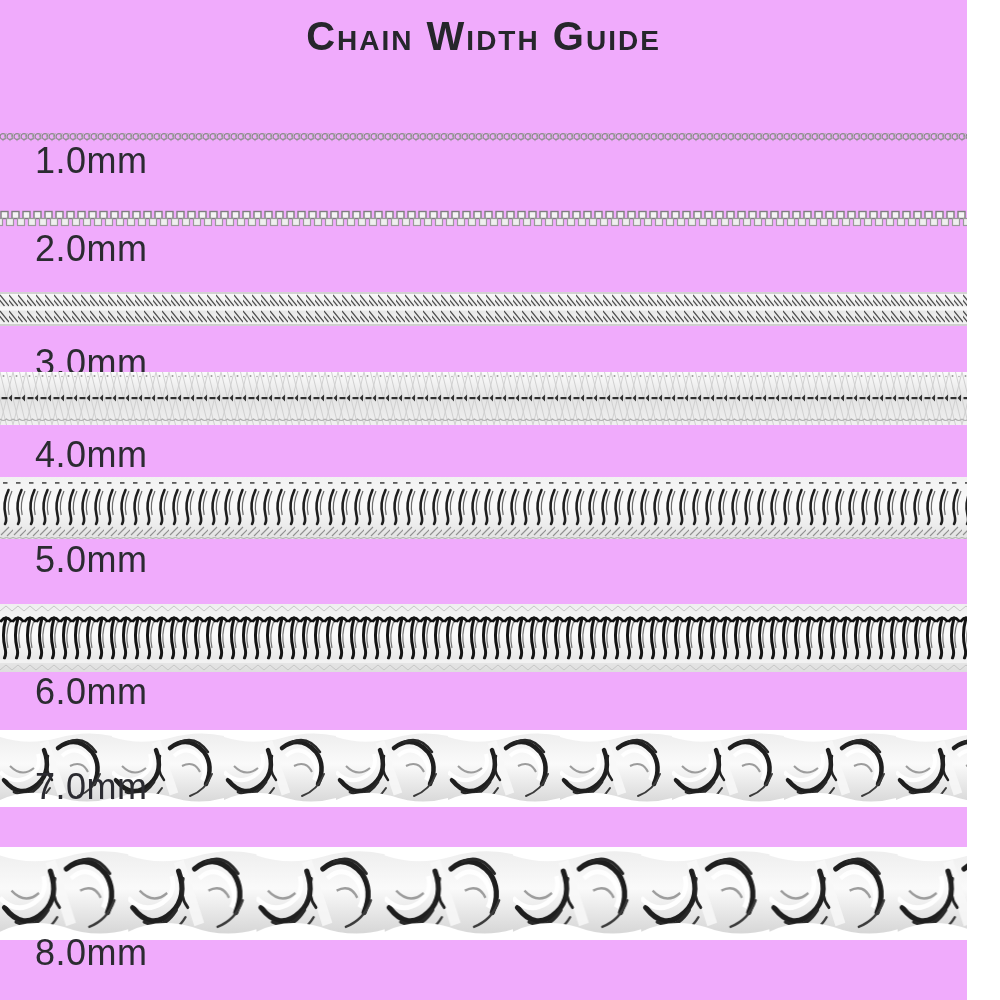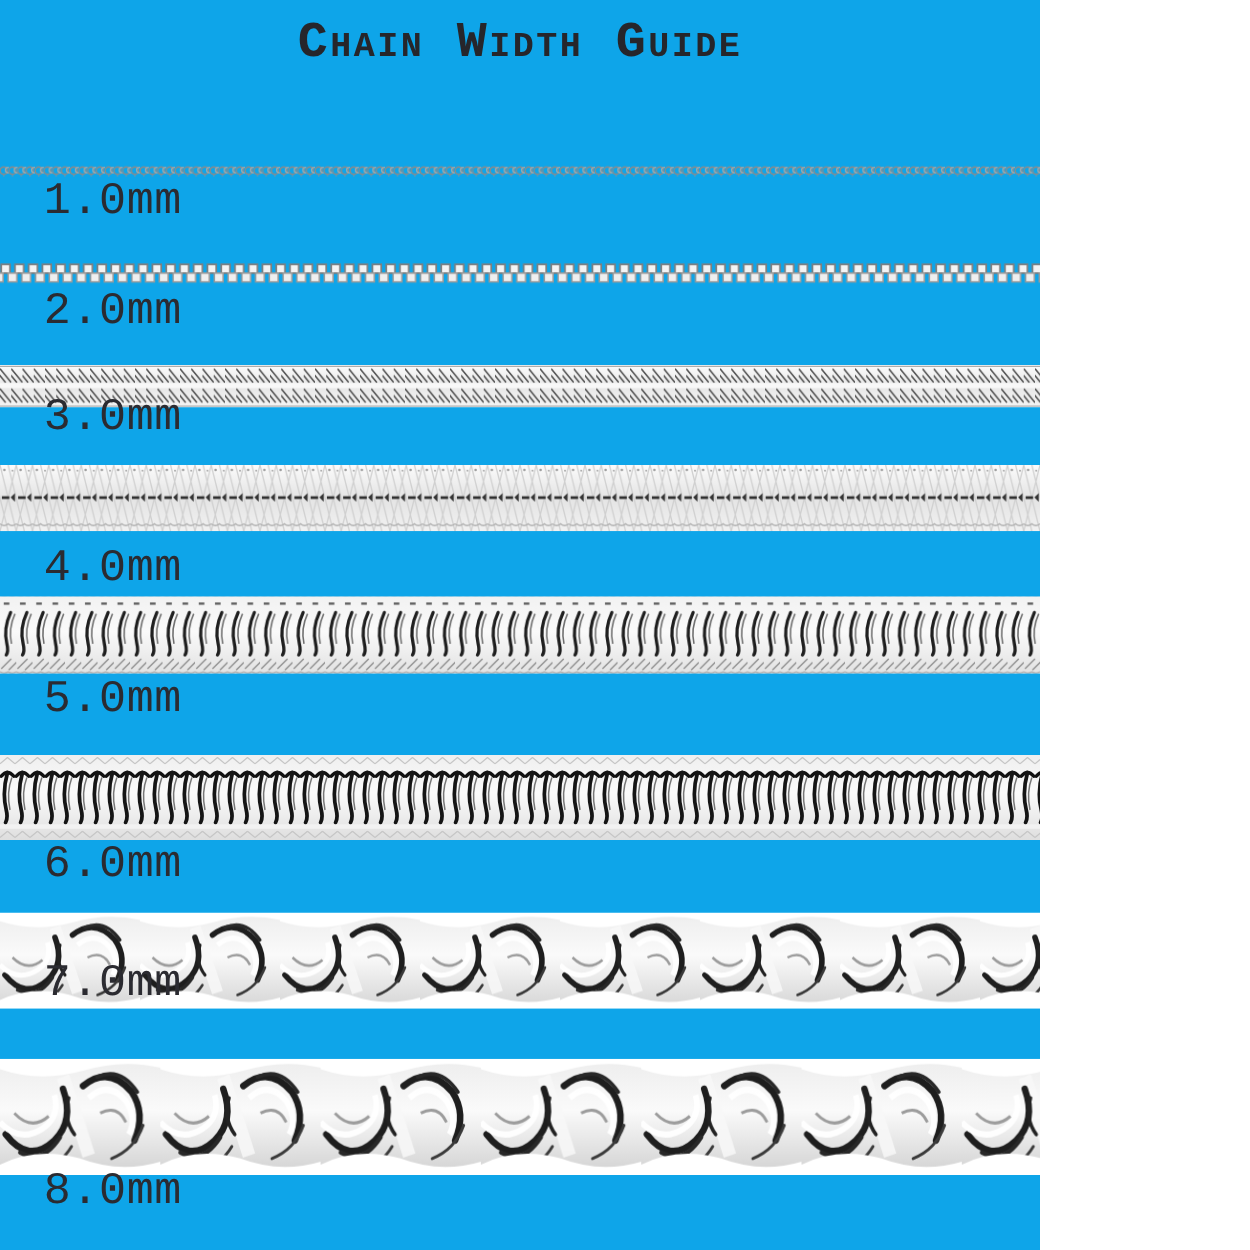--- a/index.html
+++ b/index.html
@@ -1,17 +1,17 @@
 <!DOCTYPE html>
 <html><head>
 <meta charset="utf-8">
 <style>
   html,body{margin:0;padding:0;background:#ffffff;}
-  .page{position:relative;width:832px;height:1000px;background:#0ea5e9;overflow:hidden;
-        font-family:Liberation Mono, monospace;}
+  .page{position:relative;width:967px;height:1000px;background:#f0abfc;overflow:hidden;
+        font-family:Liberation Sans, sans-serif;}
   .title{position:absolute;top:14px;left:0;width:100%;text-align:center;
          font-variant:small-caps;font-weight:600;font-size:40px;line-height:1.1;
          letter-spacing:2px;color:#26262b;margin:0;}
   .chain{position:absolute;left:0;display:block;}
   .size-label{position:absolute;left:35px;font-size:36px;line-height:1.05;color:#2b2b31;
               letter-spacing:0.5px;}
 </style>
 </head>
 <body>
 
@@ -53,21 +53,21 @@
       <pattern id="c3" width="9" height="34" patternUnits="userSpaceOnUse">
         <rect width="9" height="34" fill="url(#g3)"></rect>
         <path d="M0,3 L9,14 M-4.5,3 L4.5,14" stroke="#4f4f4f" stroke-width="1.2" fill="none"></path>
         <rect y="14.5" width="9" height="4" fill="#fafafa" opacity="0.9"></rect>
         <path d="M0,19 L9,30 M-4.5,19 L4.5,30" stroke="#4f4f4f" stroke-width="1.2" fill="none"></path>
         <path d="M0,1 H9 M0,33 H9" stroke="#ababab" stroke-width="1" fill="none"></path>
       </pattern>
     </defs>
     <rect width="1000" height="34" fill="url(#c3)"></rect>
   </svg>
-  <div class="size-label" style="top:315px">3.0mm</div>
+  <div class="size-label" style="top:344px">3.0mm</div>
 
   <svg class="chain" style="top:372px" width="1000" height="53" viewBox="0 0 1000 53">
     <defs>
       <linearGradient id="g4" x1="0" y1="0" x2="0" y2="1">
         <stop offset="0" stop-color="#fbfbfb"></stop>
           <stop offset="0.5" stop-color="#e4e4e4"></stop>
         <stop offset="1" stop-color="#f1f1f1"></stop>
       </linearGradient>
       <pattern id="c4" width="13" height="53" patternUnits="userSpaceOnUse">
         <rect width="13" height="53" fill="url(#g4)"></rect>

